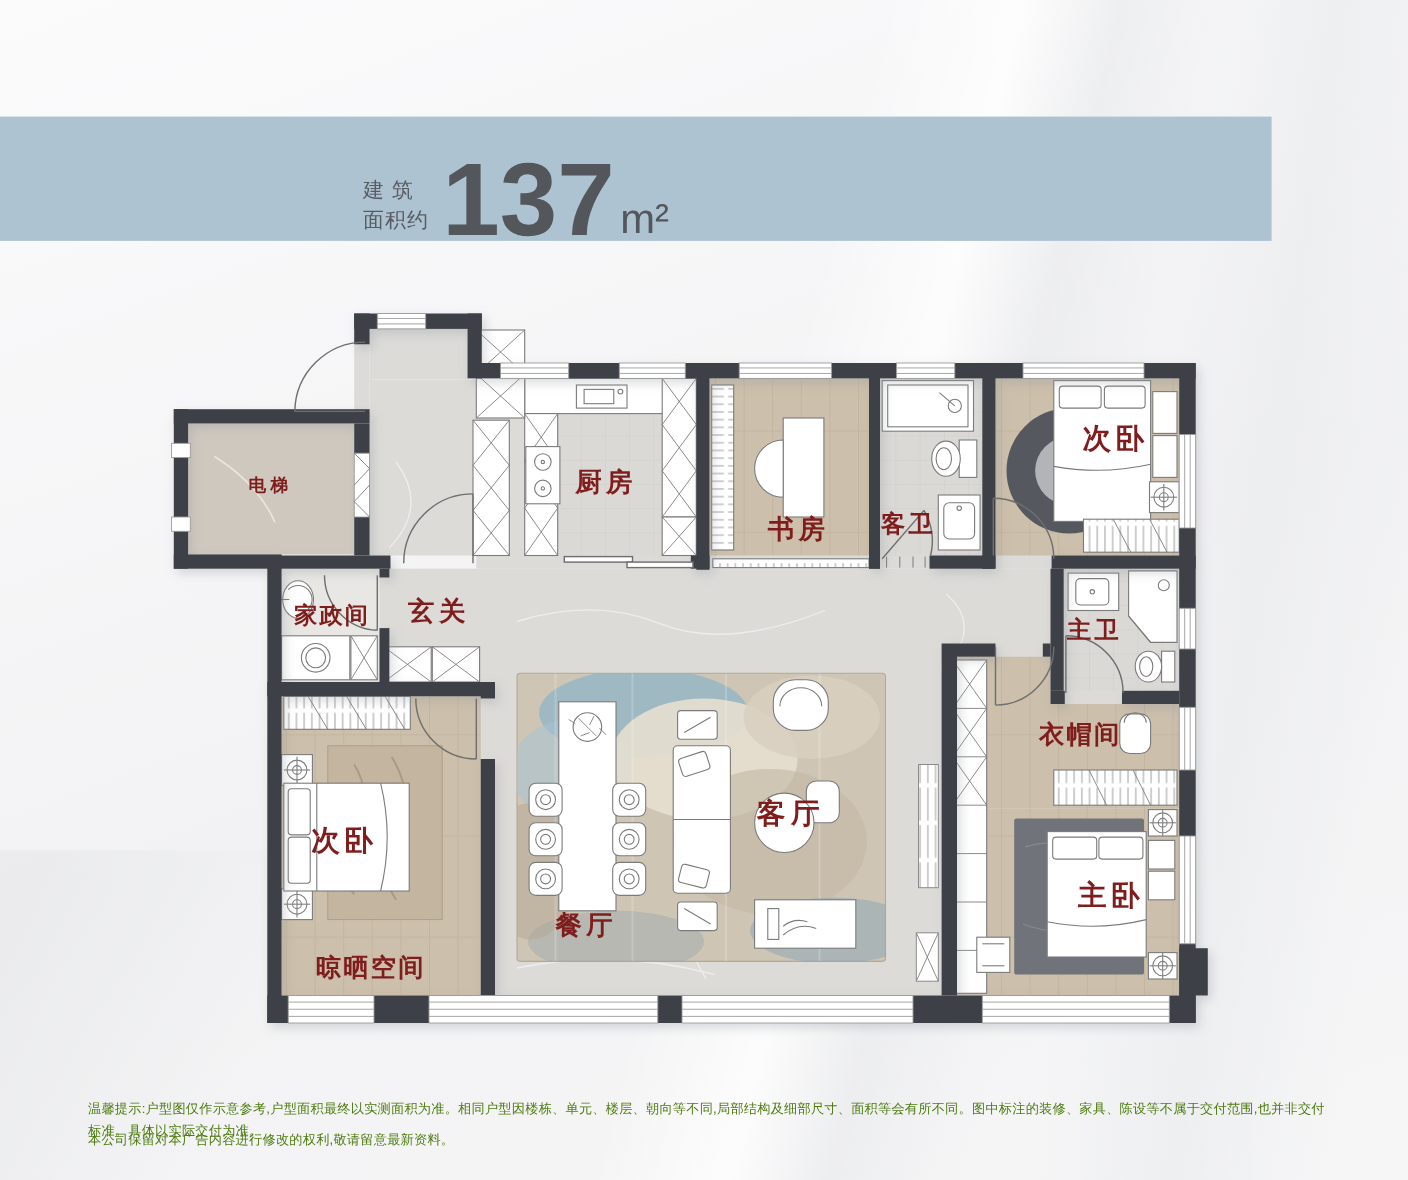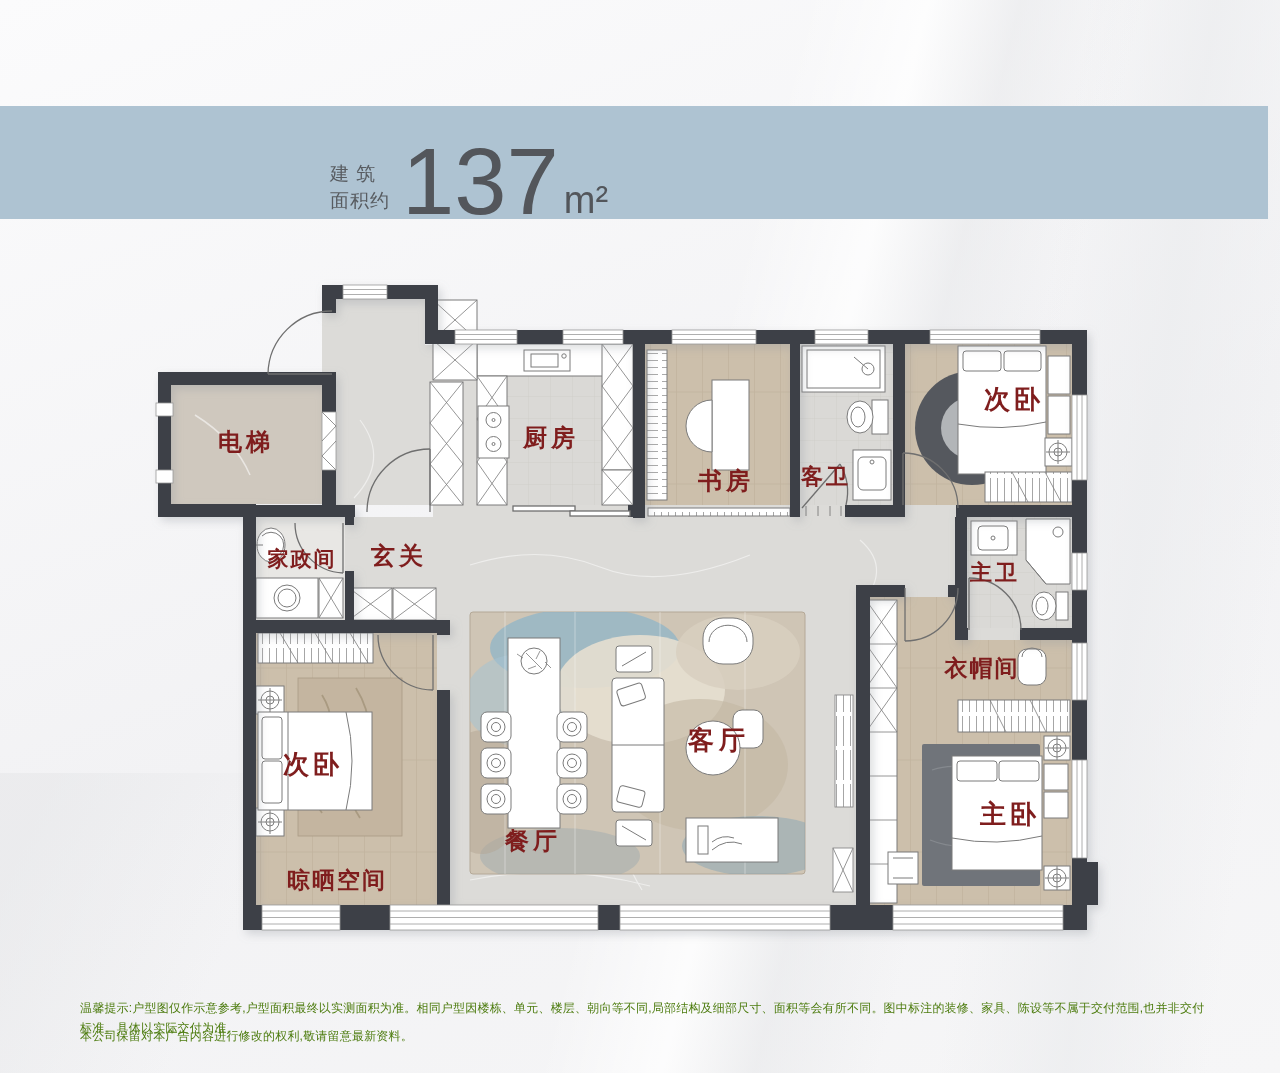--- a/index.html
+++ b/index.html
@@ -10,24 +10,24 @@
   }
   .streaks{position:absolute;inset:0;pointer-events:none;
     background:
       linear-gradient(104deg, rgba(255,255,255,0) 52%, rgba(255,255,255,.75) 60%, rgba(231,232,234,.55) 66%, rgba(255,255,255,0) 74%),
       linear-gradient(98deg, rgba(255,255,255,0) 76%, rgba(236,237,239,.8) 85%, rgba(255,255,255,0) 95%),
       linear-gradient(160deg, #fbfbfc 0%, #f2f2f4 55%, #f6f6f7 100%);
   }
   .streaks2{position:absolute;left:0;bottom:0;width:420px;height:300px;pointer-events:none;
     background:linear-gradient(115deg, rgba(228,229,231,.5) 10%, rgba(255,255,255,0) 55%);}
   
-  .band{position:absolute;left:0;top:106px;width:1268px;height:113px;background:#aec3d2;}
+  .band{position:absolute;left:0;top:106px;width:1156px;height:113px;background:#aec3d2;}
   .band-inner{position:absolute;left:330px;top:0;height:100%;display:flex;align-items:flex-end;padding-bottom:19px;}
   .hd-prefix{font-size:19px;color:#585c61;line-height:27px;letter-spacing:1px;margin-bottom:5px;}
-  .hd-num{font-size:94px;line-height:74px;color:#53565b;margin-left:12px;font-weight:400;}
+  .hd-num{font-size:94px;line-height:74px;color:#53565b;margin-left:12px;font-weight:700;}
   .hd-unit{font-size:38px;line-height:36px;color:#53565b;margin-left:5px;margin-bottom:1px;}
   .hd-title{font-size:45px;line-height:44px;color:#565a5f;letter-spacing:6px;margin-left:52px;margin-bottom:3px;font-weight:500;}
   
   .plan{position:absolute;left:0;top:0;width:1280px;height:1073px;}
   
   .rl{position:absolute;transform:translate(-50%,-50%);color:#7f1d1d;font-weight:700;white-space:nowrap;}
   
   .foot{position:absolute;left:80px;width:1128px;color:#4d7c0f;font-size:12px;line-height:20px;letter-spacing:.2px;}
   .f1{top:998px;} .f2{top:1026px;}
 </style>
@@ -458,21 +458,21 @@
     </g>
   </g>
   <g stroke="#8a8a8a" stroke-width=".9">
     <rect x="835" y="695" width="18" height="112" fill="url(#vh)"></rect>
     <rect x="833" y="848" width="20" height="44" fill="#ffffff"></rect>
     <path d="M833,848 l20,44 M853,848 l-20,44" fill="none"></path>
   </g>
 </svg>
 
 <div>
-  <div class="rl" style="left:246px;top:442px;font-size:24px;letter-spacing:4px;">电梯</div>
+  <div class="rl" style="left:246px;top:442px;font-size:16px;letter-spacing:4px;">电梯</div>
   <div class="rl" style="left:302px;top:559px;font-size:21px;letter-spacing:2px;">家政间</div>
   <div class="rl" style="left:399px;top:556px;font-size:24px;letter-spacing:4px;">玄关</div>
   <div class="rl" style="left:551px;top:438px;font-size:24px;letter-spacing:4px;">厨房</div>
   <div class="rl" style="left:726px;top:481px;font-size:24px;letter-spacing:4px;">书房</div>
   <div class="rl" style="left:826px;top:477px;font-size:22px;letter-spacing:3px;">客卫</div>
   <div class="rl" style="left:1014px;top:399px;font-size:26px;letter-spacing:4px;">次卧</div>
   <div class="rl" style="left:995px;top:573px;font-size:22px;letter-spacing:3px;">主卫</div>
   <div class="rl" style="left:982px;top:668px;font-size:23px;letter-spacing:2px;">衣帽间</div>
   <div class="rl" style="left:719px;top:694px;font-size:26px;letter-spacing:5px;margin-top:46px;">客厅</div>
   <div class="rl" style="left:533px;top:841px;font-size:24px;letter-spacing:4px;">餐厅</div>

